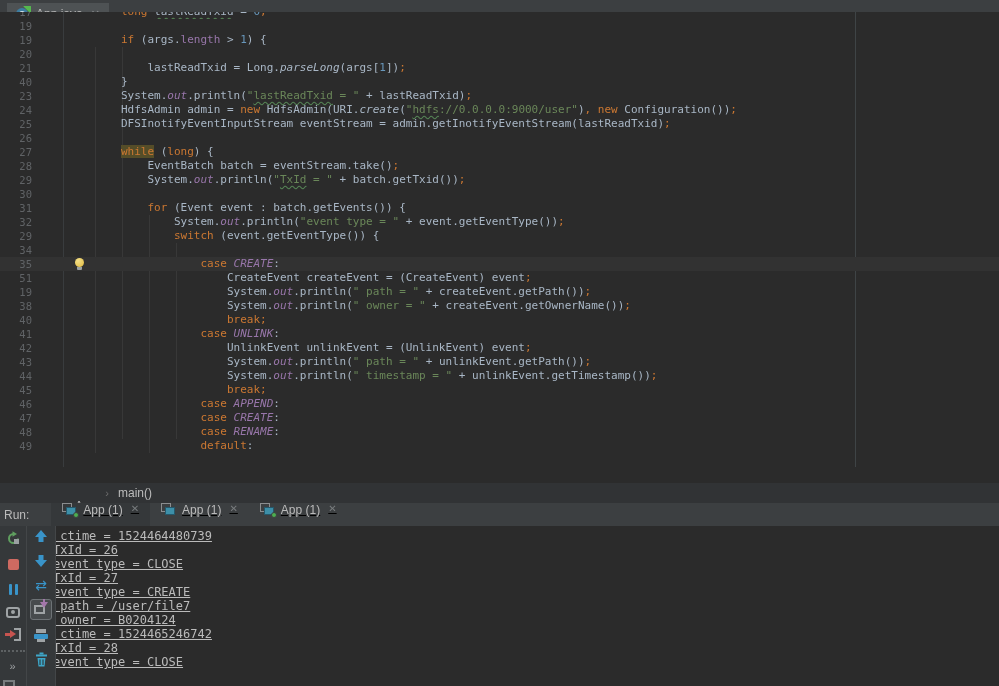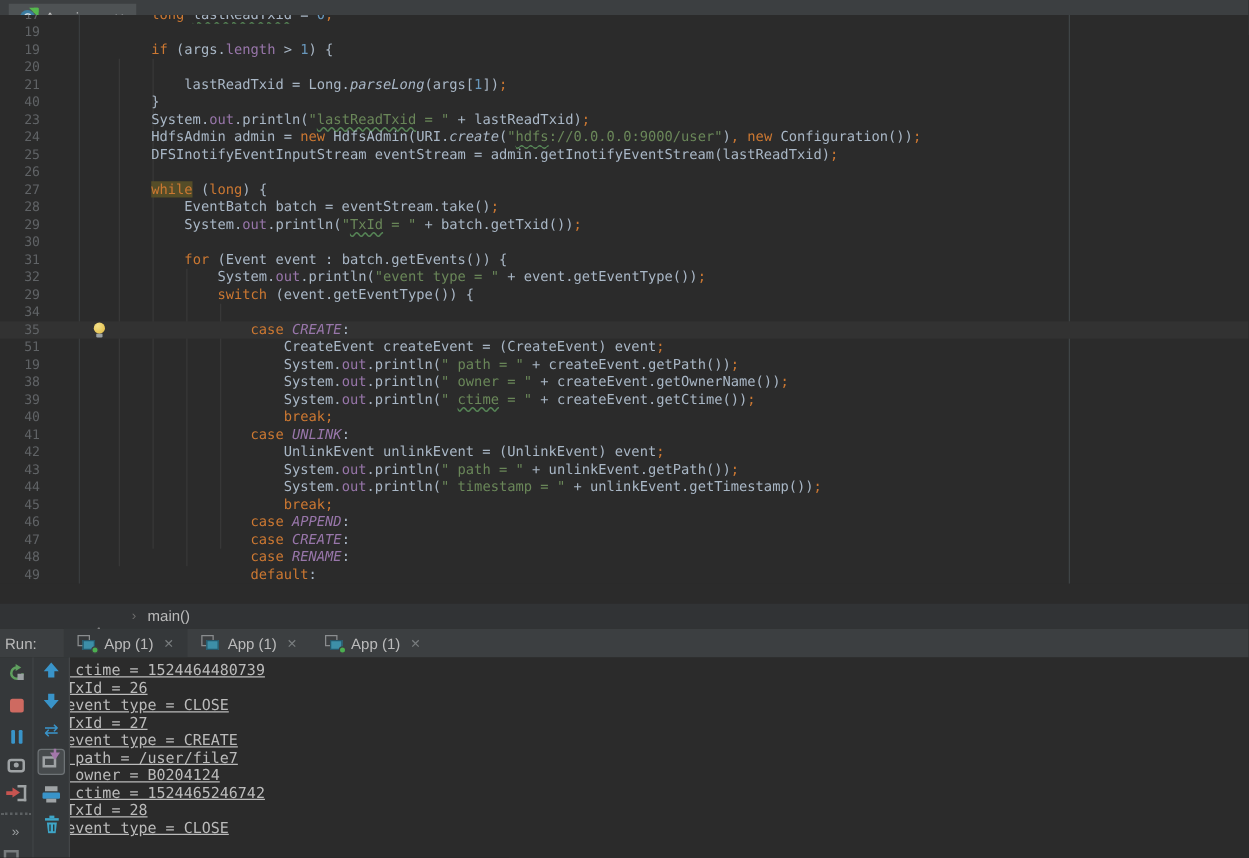--- a/index.html
+++ b/index.html
@@ -31,41 +31,41 @@
   #clip17 { position:relative; height:7px; overflow:hidden; z-index:1; }
   #clip17 .code-line { margin-top:-7px; }
   #code-lines { position:relative; z-index:1; }
   .code-line { position:relative; height:14px; line-height:14px; white-space:pre; padding-left:68px; }
   .code-line.current { background:#323232; }
   .ln { position:absolute; left:0; top:0; width:32px; text-align:right; color:#606366; font-size:10.5px; }
   .tk-d { color:#a9b7c6; } .tk-k { color:#cc7832; } .tk-s { color:#6a8759; }
   .tk-u { color:#6a8759; text-decoration:underline wavy #558455; text-underline-offset:2px; }
   .tk-w { color:#a9b7c6; text-decoration:underline wavy #558455; text-underline-offset:2px; }
   .tk-n { color:#6897bb; } .tk-f { color:#9876aa; }
-  .tk-F { color:#9876aa; } .tk-i { color:#a9b7c6; font-style:italic; }
+  .tk-F { color:#9876aa; font-style:italic; } .tk-i { color:#a9b7c6; font-style:italic; }
   .tk-C { color:#9876aa; font-style:italic; }
   .tk-hl { color:#cc7832; background:#554d28; }
   #bulb { position:absolute; left:74px; top:246px; width:11px; height:12px; z-index:2; cursor:pointer; }
   #bulb .glass { width:9px; height:9px; margin:0 auto; border-radius:50%;
                  background:radial-gradient(circle at 35% 30%, #f4e08a, #e0b93e); }
   #bulb .base { width:5px; height:3px; margin:0 auto; background:#9aa0a2; border-radius:0 0 1px 1px; }
 
   
   #breadcrumbs { position:absolute; left:0; top:483px; width:999px; height:20px; background:#313335;
                  display:flex; align-items:center; font-size:12px; color:#bbbbbb; }
   #breadcrumbs .crumb { cursor:pointer; }
   #breadcrumbs .sep { color:#6e6e6e; margin:0 9px; font-size:11px; }
   #breadcrumbs .crumb:first-child { margin-left:75px;margin-top:26px; }
 
   
   #runbar { position:absolute; left:0; top:503px; width:999px; height:23px; background:#3c3f41;
             display:flex; align-items:center; }
   #run-label { color:#bbbbbb; font-size:12px; margin-left:4px; }
   #run-tabs { display:flex; align-items:center; margin-left:22px; height:23px; }
-  .run-tab { display:flex; align-items:center; gap:6px; padding:0 11px; height:23px; cursor:pointer; }
+  .run-tab { display:flex; gap:6px; padding:0 11px; height:23px; cursor:pointer;text-decoration:underline; }
   .run-tab.selected { background:#35383a; }
   .run-tab .rt-title { color:#bbbbbb; font-size:12px; }
   .run-tab .rt-close { color:#787c7e; font-size:10px; margin-left:2px; }
   .console-icon { position:relative; width:15px; height:13px; }
   .console-icon .ci-frame { position:absolute; left:0; top:0; width:10px; height:9px; border:1px solid #8a8d8f; }
   .console-icon .ci-screen { position:absolute; right:1px; bottom:1px; width:10px; height:8px;
                              background:#3d8fa8; border:1px solid #25586b; }
   .console-icon .ci-dot { position:absolute; right:-2px; bottom:-2px; width:6px; height:6px;
                           border-radius:50%; background:#4caf50; border:1px solid #3c3f41; }
 
@@ -147,21 +147,20 @@
         <div class="code-line"><span class="ln">29</span><span class="tk-d">            System.</span><span class="tk-F">out</span><span class="tk-d">.println(</span><span class="tk-s">"</span><span class="tk-u">TxId</span><span class="tk-s"> = "</span><span class="tk-d"> + batch.getTxid())</span><span class="tk-k">;</span></div>
         <div class="code-line"><span class="ln">30</span></div>
         <div class="code-line"><span class="ln">31</span><span class="tk-d">            </span><span class="tk-k">for</span><span class="tk-d"> (Event event : batch.getEvents()) {</span></div>
         <div class="code-line"><span class="ln">32</span><span class="tk-d">                System.</span><span class="tk-F">out</span><span class="tk-d">.println(</span><span class="tk-s">"event type = "</span><span class="tk-d"> + event.getEventType())</span><span class="tk-k">;</span></div>
         <div class="code-line"><span class="ln">29</span><span class="tk-d">                </span><span class="tk-k">switch</span><span class="tk-d"> (event.getEventType()) {</span></div>
         <div class="code-line"><span class="ln">34</span></div>
         <div class="code-line current"><span class="ln">35</span><span class="tk-d">                    </span><span class="tk-k">case</span><span class="tk-d"> </span><span class="tk-C">CREATE</span><span class="tk-d">:</span></div>
         <div class="code-line"><span class="ln">51</span><span class="tk-d">                        CreateEvent createEvent = (CreateEvent) event</span><span class="tk-k">;</span></div>
         <div class="code-line"><span class="ln">19</span><span class="tk-d">                        System.</span><span class="tk-F">out</span><span class="tk-d">.println(</span><span class="tk-s">" path = "</span><span class="tk-d"> + createEvent.getPath())</span><span class="tk-k">;</span></div>
         <div class="code-line"><span class="ln">38</span><span class="tk-d">                        System.</span><span class="tk-F">out</span><span class="tk-d">.println(</span><span class="tk-s">" owner = "</span><span class="tk-d"> + createEvent.getOwnerName())</span><span class="tk-k">;</span></div>
-        <div class="code-line"><span class="ln">39</span><span class="tk-d">                        System.</span><span class="tk-F">out</span><span class="tk-d">.println(</span><span class="tk-s">" </span><span class="tk-u">ctime</span><span class="tk-s"> = "</span><span class="tk-d"> + createEvent.getCtime())</span><span class="tk-k">;</span></div>
         <div class="code-line"><span class="ln">40</span><span class="tk-d">                        </span><span class="tk-k">break</span><span class="tk-k">;</span></div>
         <div class="code-line"><span class="ln">41</span><span class="tk-d">                    </span><span class="tk-k">case</span><span class="tk-d"> </span><span class="tk-C">UNLINK</span><span class="tk-d">:</span></div>
         <div class="code-line"><span class="ln">42</span><span class="tk-d">                        UnlinkEvent unlinkEvent = (UnlinkEvent) event</span><span class="tk-k">;</span></div>
         <div class="code-line"><span class="ln">43</span><span class="tk-d">                        System.</span><span class="tk-F">out</span><span class="tk-d">.println(</span><span class="tk-s">" path = "</span><span class="tk-d"> + unlinkEvent.getPath())</span><span class="tk-k">;</span></div>
         <div class="code-line"><span class="ln">44</span><span class="tk-d">                        System.</span><span class="tk-F">out</span><span class="tk-d">.println(</span><span class="tk-s">" timestamp = "</span><span class="tk-d"> + unlinkEvent.getTimestamp())</span><span class="tk-k">;</span></div>
         <div class="code-line"><span class="ln">45</span><span class="tk-d">                        </span><span class="tk-k">break</span><span class="tk-k">;</span></div>
         <div class="code-line"><span class="ln">46</span><span class="tk-d">                    </span><span class="tk-k">case</span><span class="tk-d"> </span><span class="tk-C">APPEND</span><span class="tk-d">:</span></div>
         <div class="code-line"><span class="ln">47</span><span class="tk-d">                    </span><span class="tk-k">case</span><span class="tk-d"> </span><span class="tk-C">CREATE</span><span class="tk-d">:</span></div>
         <div class="code-line"><span class="ln">48</span><span class="tk-d">                    </span><span class="tk-k">case</span><span class="tk-d"> </span><span class="tk-C">RENAME</span><span class="tk-d">:</span></div>
         <div class="code-line"><span class="ln">49</span><span class="tk-d">                    </span><span class="tk-k">default</span><span class="tk-d">:</span></div>

